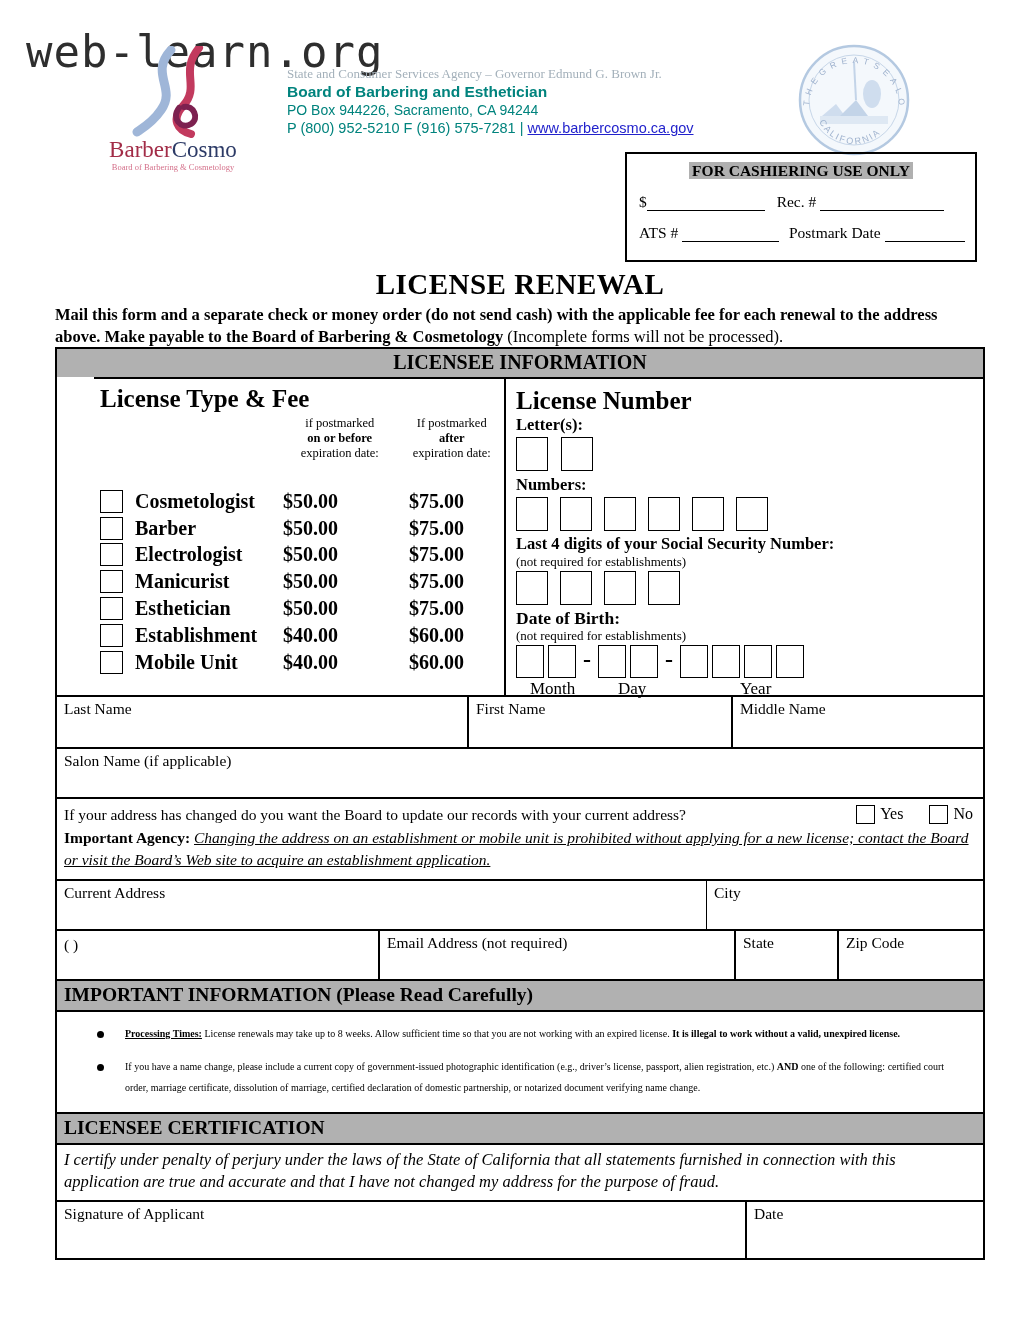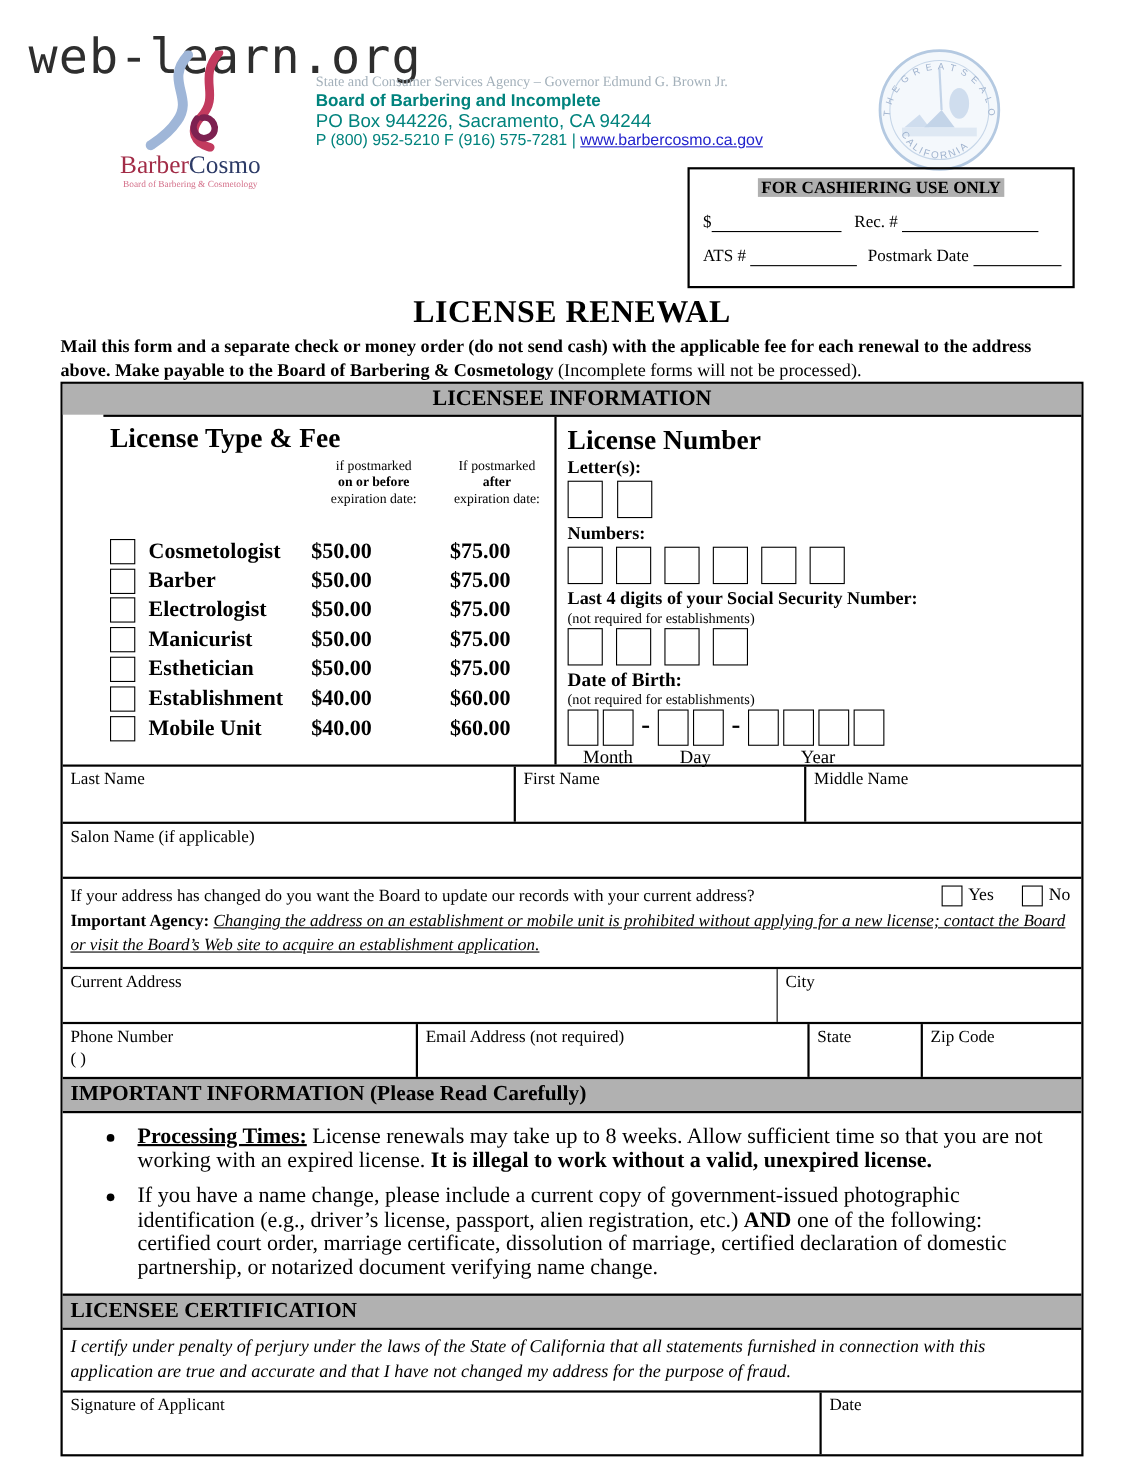--- a/index.html
+++ b/index.html
@@ -10,21 +10,21 @@
   .watermark{position:absolute;left:26px;top:26px;font-family:"DejaVu Sans Mono",monospace;font-size:44px;color:#2e2e2e;letter-spacing:1px;white-space:nowrap;}
   .logo{position:absolute;left:78px;top:46px;width:190px;text-align:center;}
   .logo svg{display:block;margin:0 auto;}
   .logo-name{font-size:23px;line-height:24px;}
   .logo-barber{color:#a22c47;}
   .logo-cosmo{color:#2c3a66;}
   .logo-tagline{font-size:8.5px;color:#d4708a;line-height:11px;}
   .agency{position:absolute;left:287px;top:66px;font-family:"Liberation Sans",sans-serif;white-space:nowrap;}
   .agency-line1{font-family:"Liberation Serif",serif;color:#a3b0ba;font-size:13px;line-height:15px;}
   .board-name{color:#00837d;font-weight:bold;font-size:15.5px;line-height:19px;margin-top:1px;}
-  .board-addr{color:#00837d;font-size:17px;line-height:18px;}
+  .board-addr{color:#00837d;font-size:14px;line-height:18px;}
   .board-phone{color:#00837d;font-size:14.5px;line-height:19px;}
   .website{color:#2222cc;text-decoration:underline;cursor:pointer;}
   .seal{position:absolute;left:792px;top:42px;opacity:.85;}
 
   
   .cashier{position:absolute;left:625px;top:152px;width:352px;height:110px;border:2px solid #000;}
   .cashier-title{text-align:center;margin-top:8px;}
   .cashier-title span{background:#b0b0b0;font-weight:bold;font-size:15.5px;padding:0 3px;}
   .cashier-row{margin:13px 0 0 12px;font-size:15.5px;}
   .blank{display:inline-block;border-bottom:1.3px solid #000;height:15px;vertical-align:bottom;}
@@ -61,21 +61,21 @@
   .ln-heading{font-size:25px;font-weight:bold;line-height:27px;}
   .ln-sub{font-weight:bold;font-size:16.5px;line-height:20px;margin-top:1px;}
   .boxrow{display:flex;align-items:center;margin-top:2px;}
   .box{width:32px;height:34px;border:1.8px solid #000;margin-right:13px;flex:none;}
   .box.num{margin-right:12px;}
   .box.sm{width:28px;height:33px;margin-right:4px;}
   .dash{font-weight:bold;font-size:24px;margin:0 7px 4px 3px;}
   .note{font-size:13px;line-height:15px;}
   .dob-labels{position:relative;height:22px;font-size:17px;margin-top:1px;}
   .dob-labels span{position:absolute;top:0;}
-  .dob-month{left:14px;} .dob-day{left:102px;} .dob-year{left:212px;}
+  .dob-month{left:14px;} .dob-day{left:102px;} .dob-year{left:224px;}
 
   .row{display:flex;font-size:15.5px;}
   .cell{padding:3px 0 0 7px;}
   .namerow{height:52px;}
   .name-last{width:412px;border-right:2px solid #000;}
   .name-first{width:264px;border-right:2px solid #000;}
   .name-mid{flex:1;}
   .salonrow{height:50px;font-size:15.5px;padding:3px 0 0 7px;}
 
   .addrchange{padding:6px 10px 9px 7px;font-size:15.5px;}
@@ -92,21 +92,21 @@
   .addr-cell{width:650px;border-right:1.5px solid #000;}
   .city-cell{flex:1;}
   .phonerow{height:50px;}
   .phone-cell{width:323px;border-right:2px solid #000;}
   .phone-parens{margin-top:2px;}
   .email-cell{width:356px;border-right:2px solid #000;}
   .state-cell{width:103px;border-right:2px solid #000;}
   .zip-cell{flex:1;}
 
   .bar2{font-size:19.5px;}
-  .bullets{padding:11px 20px 13px 0;font-size:20px;line-height:21.5px;background:#fff;}
+  .bullets{padding:11px 20px 13px 0;font-size:10px;line-height:21.5px;background:#fff;}
   .bullet{display:flex;margin-bottom:11px;}
   .bullet:last-child{margin-bottom:0;}
   .dot{width:7px;height:7px;background:#000;border-radius:50%;margin:8px 21px 0 40px;flex:none;}
   .btext{width:848px;}
   .b1-label{font-weight:bold;text-decoration:underline;}
   .bold{font-weight:bold;}
 
   .cert-text{font-style:italic;font-size:16.5px;line-height:22.5px;padding:4px 12px 6px 7px;}
   .sigrow{height:58px;}
   .sig-cell{width:690px;border-right:2px solid #000;}
@@ -122,21 +122,21 @@
     <path d="M50,4 C28,28 56,42 40,64 C32,76 22,82 16,86" stroke="#9fb6d8" stroke-width="9" fill="none" stroke-linecap="round"></path>
     <path d="M78,2 C58,26 80,40 62,60 C50,73 56,84 70,88" stroke="#c23a5e" stroke-width="8" fill="none" stroke-linecap="round"></path>
     <path d="M58,62 c-8,10 2,22 12,16 c9,-6 2,-19 -7,-17" stroke="#7d2150" stroke-width="6" fill="none" stroke-linecap="round"></path>
   </svg>
   <div class="logo-name"><span class="logo-barber">Barber</span><span class="logo-cosmo">Cosmo</span></div>
   <div class="logo-tagline">Board of Barbering &amp; Cosmetology</div>
 </div>
 
 <div class="agency">
   <div class="agency-line1">State and Consumer Services Agency – Governor Edmund G. Brown Jr.</div>
-  <div class="board-name">Board of Barbering and Incomplete</div>
+  <div class="board-name">Board of Barbering and Esthetician</div>
   <div class="board-addr">PO Box 944226, Sacramento, CA  94244</div>
   <div class="board-phone"><span>P  (800) 952-5210     F  (916) 575-7281    |</span> <span class="website">www.barbercosmo.ca.gov</span></div>
 </div>
 
 <div class="seal">
   <svg width="124" height="116" viewBox="0 0 124 116">
     <defs>
       <path id="sealTop" d="M17,66 A45,45 0 1 1 107,66"></path>
       <path id="sealBot" d="M24,64 A38,38 0 0 0 100,64"></path>
     </defs>
@@ -312,21 +312,20 @@
     </div>
   </div>
 
   <div class="row addrrow bt">
     <div class="cell addr-cell"><span>Current Address</span></div>
     <div class="cell city-cell"><span>City</span></div>
   </div>
 
   <div class="row phonerow bt">
     <div class="cell phone-cell">
-      <div>Phone Number</div>
       <div class="phone-parens">(        )</div>
     </div>
     <div class="cell email-cell"><span>Email Address (not required)</span></div>
     <div class="cell state-cell"><span>State</span></div>
     <div class="cell zip-cell"><span>Zip Code</span></div>
   </div>
 
   <div class="bar left bar2 bt">IMPORTANT INFORMATION (Please Read Carefully)</div>
 
   <div class="bullets bt">

